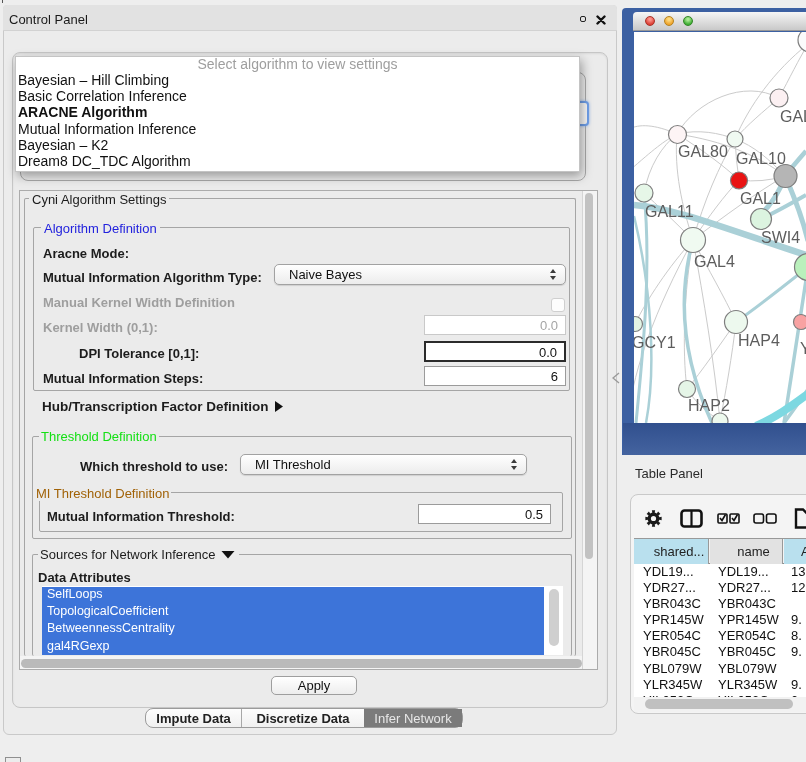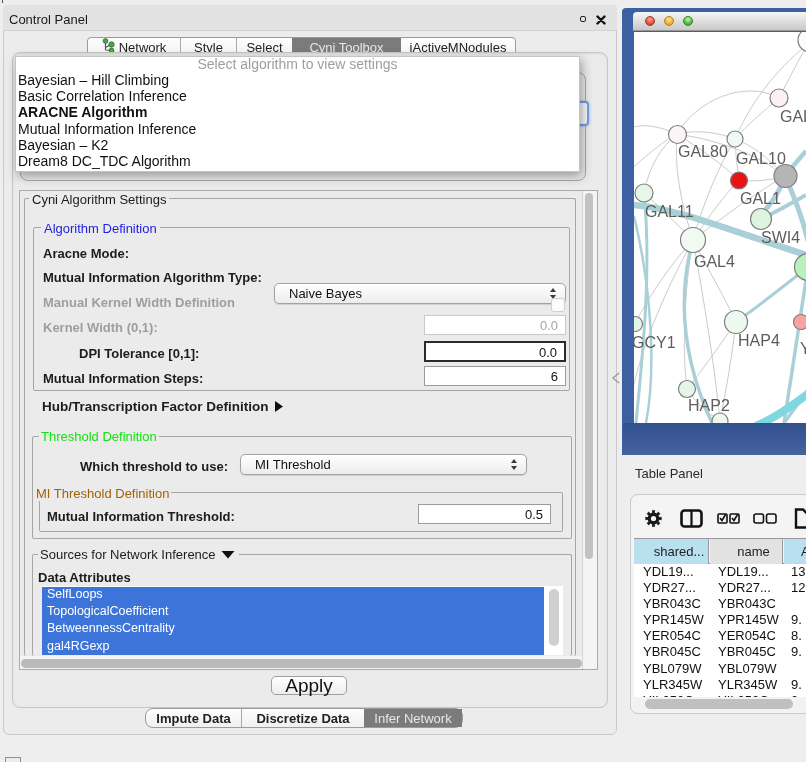--- a/index.html
+++ b/index.html
@@ -19,32 +19,20 @@
 
 <div class="abs" id="cpwin" style="left:3px; top:5px; width:614px; height:730px; background:#ececec; border:1px solid #c9c9c9; border-radius:4px 4px 6px 6px;"></div>
 <div class="abs" style="left:3px; top:5px; width:614px; height:26px; background:#e2e2e2; border-bottom:1px solid #d2d2d2; border-radius:4px 4px 0 0;"></div>
 <div class="txt" style="left:9px; top:12px; font-size:13px; color:#1a1a1a;">Control Panel</div>
 <div class="abs" style="left:580px; top:15.5px; width:6px; height:6px; border:1.5px solid #222; border-radius:2px;"></div>
 <svg class="abs" style="left:596px; top:15px;" width="10" height="10" viewBox="0 0 10 10">
       <path d="M1.5 1.5 L8.5 8.5 M8.5 1.5 L1.5 8.5" stroke="#111" stroke-width="2.4" stroke-linecap="round"></path>
     </svg>
 <div class="abs" style="left:2px; top:0px; width:1px; height:3px; background:#555;"></div>
 
-<div class="abs" style="left:87px; top:37px; width:429px; height:21px; border:1px solid #9b9b9b; border-radius:4px; background:linear-gradient(#fefefe,#f1f1f1); display:flex; font-size:13px; color:#222;">
-  <div style="width:93px; display:flex; align-items:center; justify-content:center; border-right:1px solid #a8a8a8;"><svg width="14" height="17" viewBox="0 0 14 17" style="margin-right:3px; margin-top:-2px;">
-          <path d="M3.5 4 L3.5 12 M3.5 9.5 L9 6.5 M3.5 12 L9 12.5" stroke="#555" stroke-width="1.2" fill="none"></path>
-          <circle cx="3.5" cy="3" r="2.4" fill="#4aa84a" stroke="#2a6b2a" stroke-width="0.8"></circle>
-          <circle cx="9.5" cy="6.5" r="2.7" fill="#4aa84a" stroke="#2a6b2a" stroke-width="0.8"></circle>
-          <circle cx="9.5" cy="12.5" r="2.4" fill="#4aa84a" stroke="#2a6b2a" stroke-width="0.8"></circle>
-        </svg>Network</div>
-  <div style="width:56px; display:flex; align-items:center; justify-content:center; border-right:1px solid #a8a8a8;">Style</div>
-  <div style="width:55px; display:flex; align-items:center; justify-content:center;">Select</div>
-  <div style="width:109px; display:flex; align-items:center; justify-content:center; background:#7b7b7b; color:#e7e7e7;">Cyni Toolbox</div>
-  <div style="flex:1; display:flex; align-items:center; justify-content:center;">jActiveMNodules</div>
-</div>
 
 <div class="abs" style="left:12px; top:52px; width:596px; height:656px; background:#ebebeb; border:1px solid #c6c6c6; border-radius:8px; box-shadow:inset 0 1px 2px rgba(0,0,0,0.08);"></div>
 
 <div class="abs" style="left:20px; top:72px; width:566px; height:109px; border:1px solid #a9a9a9; border-radius:8px;"></div>
 <div class="abs" style="left:576px; top:101px; width:13px; height:25px; background:#f6f6f6; border:2px solid #6f9fe8; border-radius:4px; box-shadow:0 0 3px #86b0ef;"></div>
 
 <div class="abs" style="left:19px; top:190px; width:579px; height:480px; background:#ebebeb; border:1px solid #ababab;"></div>
 
 <div class="abs" style="left:582px; top:191px; width:15px; height:478px; background:#f4f4f4; border-left:1px solid #d5d5d5;"></div>
 <div class="abs" style="left:585px; top:193px; width:8px; height:366px; background:#c2c2c2; border-radius:4px;"></div>
@@ -53,21 +41,21 @@
 <div class="abs" style="left:21px; top:659px; width:561px; height:9px; background:#bababa; border-radius:4.5px;"></div>
 
 <div class="abs" style="left:24px; top:198px; width:552px; height:458px; border:1px solid #a5a5a5; border-bottom:none; border-radius:2px;"></div>
 <div class="txt" style="left:29px; top:192px; font-size:13px; background:#ebebeb; padding:0 3px;">Cyni Algorithm Settings</div>
 
 <div class="abs" style="left:33px; top:227px; width:537px; height:164px; border:1px solid #a5a5a5; border-radius:2px;"></div>
 <div class="txt" style="left:41px; top:221px; font-size:13px; color:#2222dd; background:#ebebeb; padding:0 3px;">Algorithm Definition</div>
 
 <div class="txt" style="left:43px; top:246px; font-size:13px; font-weight:bold;">Aracne Mode:</div>
 <div class="txt" style="left:43px; top:270px; font-size:13px; font-weight:bold;">Mutual Information Algorithm Type:</div>
-<div class="combo abs" style="left:274px; top:283px; width:292px;">
+<div class="combo abs" style="left:274px; top:264px; width:292px;">
       <span>Naive Bayes</span>
       <i></i>
     </div>
 <div class="txt" style="left:43px; top:295px; font-size:13px; font-weight:bold; color:#9e9e9e;">Manual Kernel Width Definition</div>
 <div class="abs" style="left:551px; top:298px; width:14px; height:14px; background:#fdfdfd; border:1px solid #cfcfcf; border-radius:3px;"></div>
 <div class="txt" style="left:43px; top:320px; font-size:13px; font-weight:bold; color:#9e9e9e;">Kernel Width (0,1):</div>
 <div class="fld abs" style="left:424px; top:315px; width:142px; border:1px solid #c9c9c9; color:#a5a5a5;">0.0</div>
 <div class="txt" style="left:43px; top:346px; font-size:13px; font-weight:bold;padding-left:36px;">DPI Tolerance [0,1]:</div>
 <div class="fld abs" style="left:424px; top:341px; width:142px; height:21px; border:2px solid #2b2b2b;">0.0</div>
 <div class="txt" style="left:43px; top:371px; font-size:13px; font-weight:bold;">Mutual Information Steps:</div>
@@ -97,21 +85,21 @@
       </svg></div>
 <div class="txt" style="left:38px; top:570px; font-size:13px; font-weight:bold;">Data Attributes</div>
 
 <div class="abs" style="left:42px; top:586px; width:521px; height:69px; background:#ffffff; overflow:hidden;">
   <div style="position:absolute; left:0; top:1px; width:502px; height:68px; background:#3d74d9; overflow:hidden;">
         <div style="margin-top:-1px; color:#fff; font-size:12.5px; line-height:17.2px; padding-left:5px;">SelfLoops<br>TopologicalCoefficient<br>BetweennessCentrality<br>gal4RGexp</div>
       </div>
   <div style="position:absolute; left:507px; top:3px; width:10px; height:57px; background:#cfcfcf; border-radius:5px;"></div>
 </div>
 
-<div class="abs" style="left:271px; top:676px; width:76px; height:19px; background:linear-gradient(#ffffff,#ededed); border:1px solid #9e9e9e; border-radius:5px; font-size:19px; color:#111; display:flex; align-items:center; justify-content:center;">Apply</div>
+<div class="abs" style="left:271px; top:676px; width:86px; height:19px; background:linear-gradient(#ffffff,#ededed); border:1px solid #9e9e9e; border-radius:5px; font-size:13px; color:#111; display:flex; align-items:center; justify-content:center;">Apply</div>
 
 <div class="abs" style="left:145px; top:708px; width:318px; height:20px; border:1px solid #9b9b9b; border-radius:8px; background:linear-gradient(#fdfdfd,#f0f0f0); display:flex; font-size:13px; font-weight:bold; color:#222;">
   <div style="width:96px; display:flex; align-items:center; justify-content:center; border-right:1px solid #a8a8a8;">Impute Data</div>
   <div style="width:122px; display:flex; align-items:center; justify-content:center;">Discretize Data</div>
   <div style="flex:1; display:flex; align-items:center; justify-content:center; background:#7b7b7b; color:#e7e7e7; font-weight:normal;">Infer Network</div>
 </div>
 
 <svg class="abs" style="left:612px; top:372px;" width="8" height="12" viewBox="0 0 8 12">
       <path d="M7 1 L1 6 L7 11" stroke="#9a9a9a" stroke-width="1.4" fill="none"></path>
     </svg>

